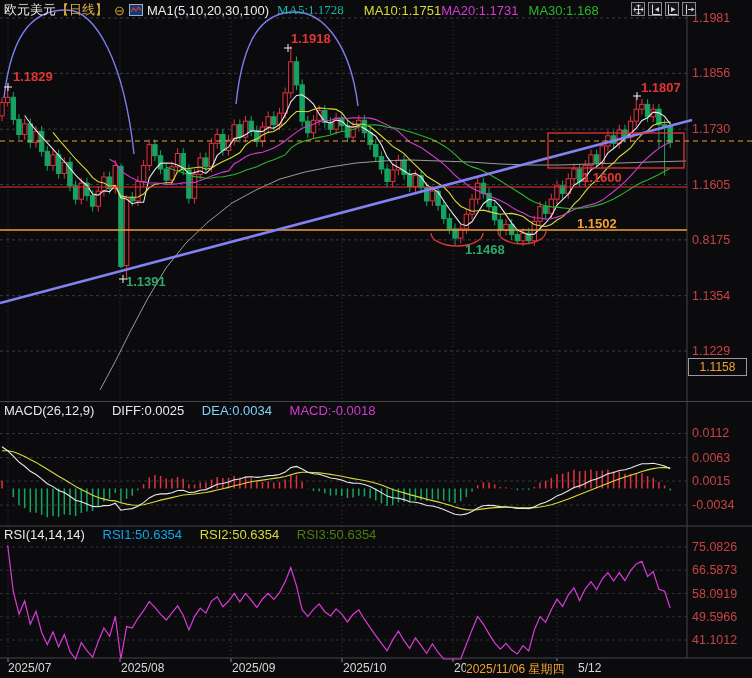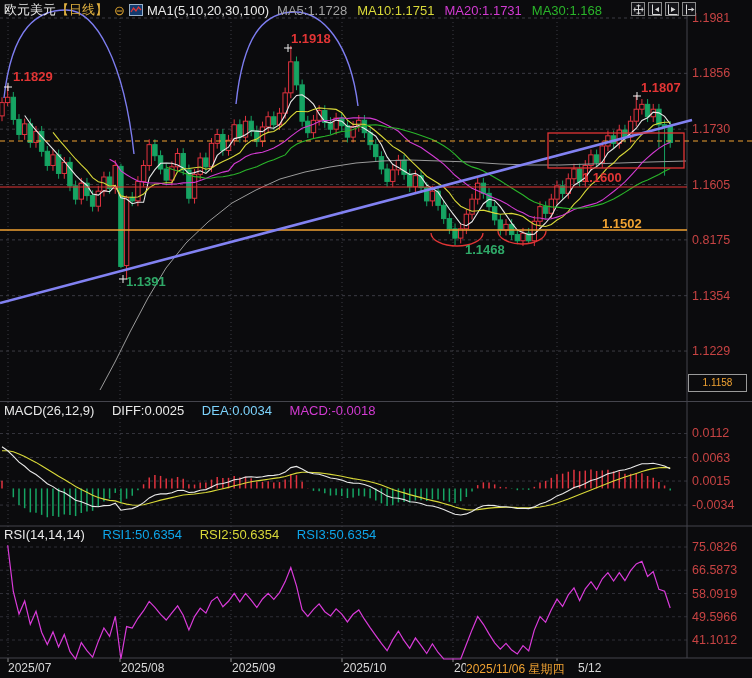--- a/index.html
+++ b/index.html
@@ -7,44 +7,44 @@
        font-family:"Liberation Sans",sans-serif;-webkit-font-smoothing:antialiased;}
   #chart-svg{position:absolute;left:0;top:0;z-index:1;}
   
   #hdr{position:absolute;left:0;top:0;right:0;height:20px;z-index:5;display:flex;align-items:center;
        font-size:13px;white-space:nowrap;}
   #hdr .sym{color:#e9e9e9;margin-left:4px;}
   #hdr .per{color:#e0b040;}
   #hdr .minus{color:#d8a030;font-size:13px;margin:0 4px 0 6px;}
   #hdr .thumb{display:inline-block;margin-right:4px;position:relative;top:1px;}
   #hdr .maset{color:#e9e9e9;margin-right:8px;}
-  .c-white{color:#a3a3a3;margin-right:10px;}
-  .c-yel{color:#d9d939;margin-right:10px;text-align:center;}
+  .c-white{color:#14b8a6;margin-right:20px;font-family:Liberation Serif, serif;}
+  .c-yel{color:#d9d939;text-align:center;}
   .c-mag{color:#d23bd2;margin-right:10px;}
   .c-grn{color:#2ab52a;margin-right:10px;}
   #toolbar{position:absolute;right:56px;top:2px;display:flex;gap:3px;z-index:6;}
   .tbtn{width:14px;height:14px;border:1px solid #8a8a8a;background:#141418;display:flex;
         align-items:center;justify-content:center;box-sizing:border-box;cursor:pointer;}
   
   .ylab{position:absolute;left:692px;width:58px;color:#c74343;font-size:12.5px;z-index:4;}
-  .ylab-box{position:absolute;left:688px;top:374px;width:57px;height:16px;border:1px solid #9a9a9a;
-            color:#f0a232;font-size:10px;line-height:16px;text-align:center;background:#0b0b0d;z-index:4;}
+  .ylab-box{position:absolute;left:688px;top:358px;width:57px;height:16px;border:1px solid #9a9a9a;
+            color:#f0a232;font-size:12px;line-height:16px;text-align:center;background:#0b0b0d;z-index:4;}
   .xlab{position:absolute;top:661px;color:#d8d8d8;font-size:12px;z-index:4;}
   #xtip{position:absolute;left:466px;top:661px;width:112px;color:#f0a232;font-size:12px;
         background:#0b0b0d;z-index:5;}
   
   .ptitle{position:absolute;font-size:13px;z-index:4;white-space:nowrap;}
   #macd-row{left:4px;top:403px;}
   #rsi-row{left:4px;top:527px;}
   .ptitle span{margin-right:14px;}
   
   .ann{position:absolute;font-size:13px;font-weight:bold;z-index:4;}
   .ann-red{color:#e23535;}
   .ann-grn{color:#2fa968;}
-  .ann-org{color:#f0a232;margin-left:25px;}
+  .ann-org{color:#f0a232;}
   #a1829{left:13px;top:69px;}
   #a1918{left:291px;top:31px;}
   #a1807{left:641px;top:80px;}
   #a1391{left:126px;top:274px;}
   #a1468{left:465px;top:242px;}
   #a1600{left:582px;top:170px;}
   #a1502{left:577px;top:216px;}
   #wm{position:absolute;left:610px;top:612px;font-size:34px;color:#d4d4d4;letter-spacing:2px;
       z-index:6;text-shadow:1px 1px 2px #000;}
 </style>
@@ -546,21 +546,21 @@
   <div id="macd-row" class="ptitle">
     <span style="color:#e9e9e9">MACD(26,12,9)</span>
     <span style="color:#e9e9e9">DIFF:0.0025</span>
     <span style="color:#7dd3fc">DEA:0.0034</span>
     <span style="color:#d23bd2">MACD:-0.0018</span>
   </div>
   <div id="rsi-row" class="ptitle">
     <span style="color:#e9e9e9">RSI(14,14,14)</span>
     <span style="color:#0ea5e9">RSI1:50.6354</span>
     <span style="color:#d9d939">RSI2:50.6354</span>
-    <span style="color:#0ea5e9">RSI3:50.6354</span>
+    <span style="color:#4d7c0f">RSI3:50.6354</span>
   </div>
 
   <div class="ylab-box">1.1158</div>
 
 <div class="ylab" style="left: 692px; top: 11px;">1.1981</div>
     <div class="ylab" style="left: 692px; top: 66.3587px;">1.1856</div>
     <div class="ylab" style="left: 692px; top: 122.16px;">1.1730</div>
     <div class="ylab" style="left: 692px; top: 177.519px;">1.1605</div>
     <div class="ylab" style="left: 692px; top: 232.878px;">0.8175</div>
     <div class="ylab" style="left: 692px; top: 288.679px;">1.1354</div>

